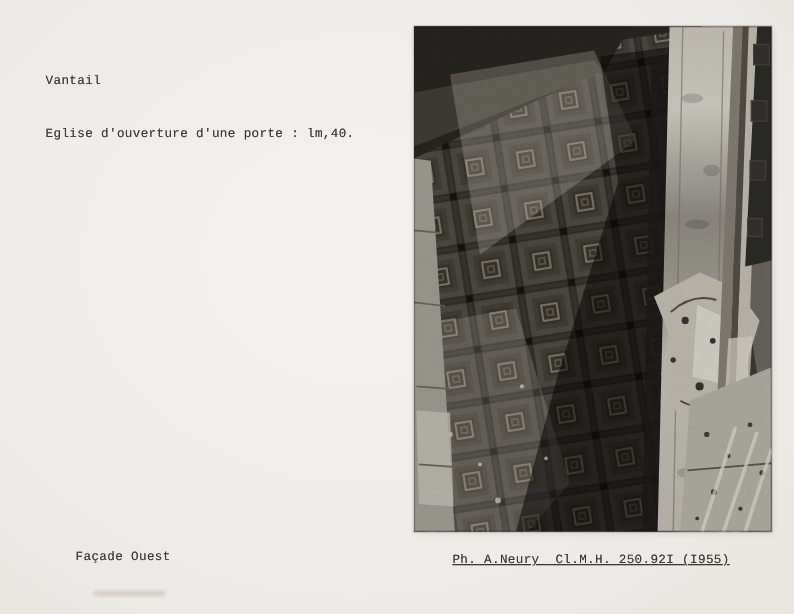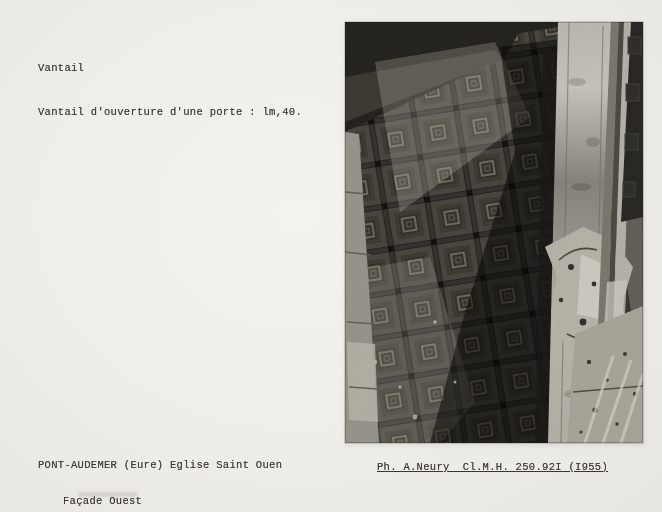--- a/index.html
+++ b/index.html
@@ -40,21 +40,21 @@
     border-radius:3px;
   }
 </style>
 </head>
 <body>
 
 <div class="card">
 
   <div class="mono type-block">
     <div>Vantail</div>
-    <div class="gap">Vantail d'ouverture d'une porte : lm,40.</div>
+    <div class="gap">Eglise d'ouverture d'une porte : lm,40.</div>
   </div>
 
   <figure class="photo-frame">
     <svg viewBox="0 0 298 421" preserveAspectRatio="none">
       <defs>
         <pattern id="coffer" width="43" height="43" patternUnits="userSpaceOnUse">
           <rect width="43" height="43" fill="#3b3935"></rect>
           <rect x="2.5" y="2.5" width="38" height="38" fill="#514e47" stroke="#292824" stroke-width="1"></rect>
           <rect x="8" y="8" width="27" height="27" fill="#454239"></rect>
           <rect x="12" y="12" width="19" height="19" fill="#3a372f"></rect>
@@ -176,21 +176,20 @@
           <path d="M276,421 L298,352"></path>
         </g>
       </g>
 
       <rect width="298" height="421" filter="url(#grain)" opacity=".11"></rect>
       <rect x="0.5" y="0.5" width="297" height="420" fill="none" stroke="#1c1b18" stroke-opacity=".25"></rect>
     </svg>
   </figure>
 
   <div class="mono location-block">
-    <div>PONT-AUDEMER (Eure) Eglise Saint Ouen</div>
     <div class="indent">Façade Ouest</div>
     
   </div>
 
   <div class="mono credit-line">Ph. A.Neury  Cl.M.H. 250.92I (I955)</div>
 
   <div class="smudge"></div>
 </div>
 
 </body></html>

